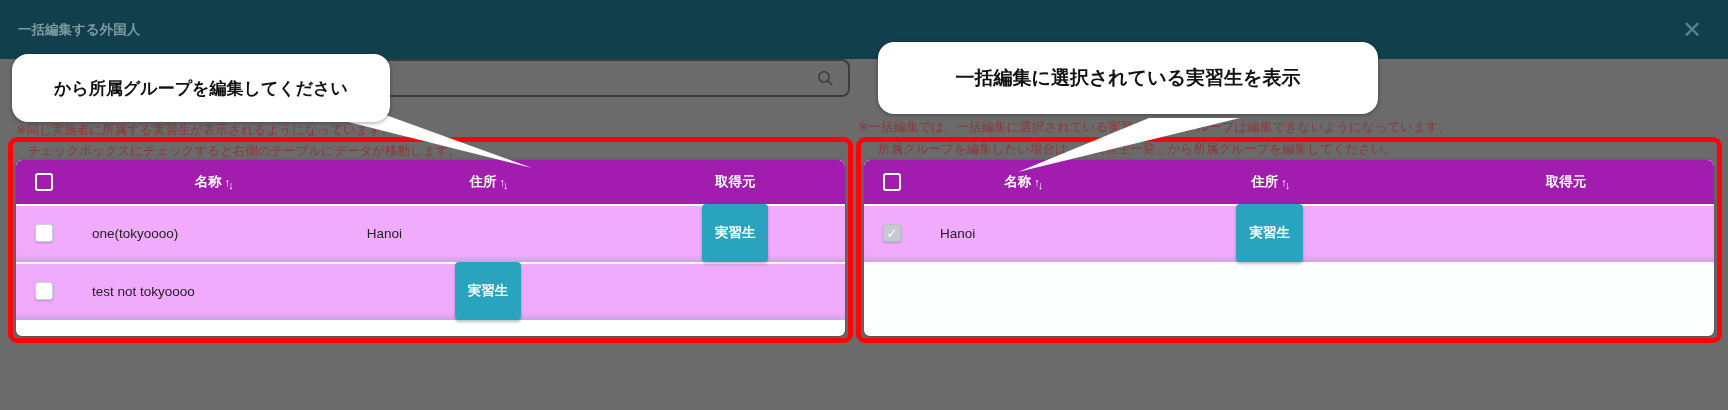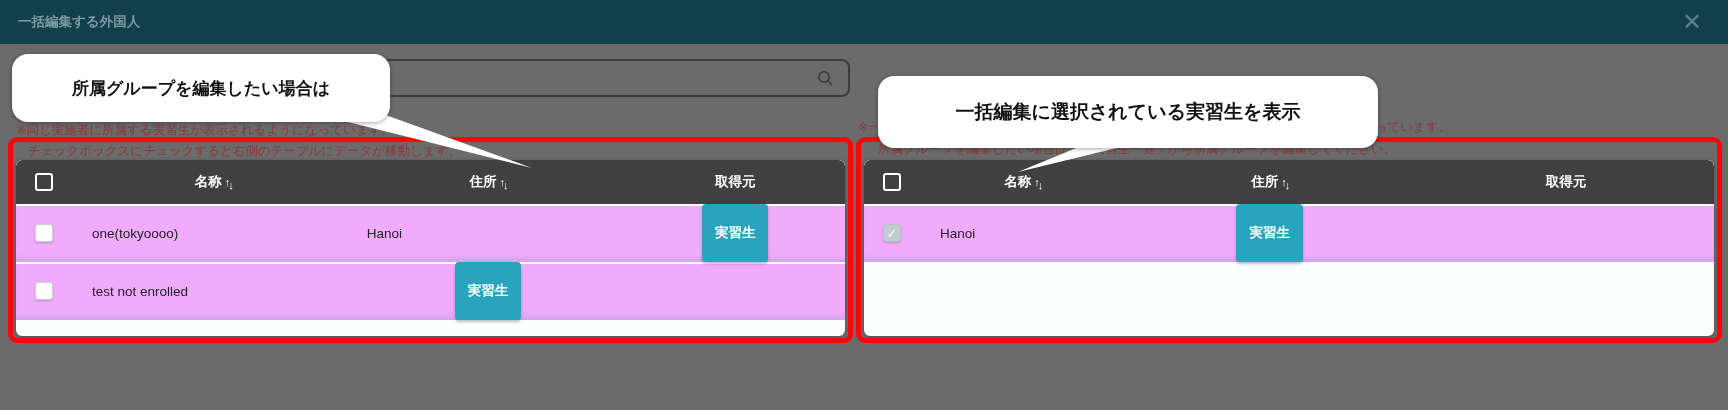--- a/index.html
+++ b/index.html
@@ -1,20 +1,20 @@
 <!DOCTYPE html>
 <html><head>
 <meta charset="utf-8">
 <style>
   * { margin:0; padding:0; box-sizing:border-box; }
   body { font-family:"Liberation Sans","DejaVu Sans",sans-serif; }
   .stage { position:relative; width:1728px; height:410px; background:#6b6b6b; overflow:hidden; }
 
   
-  .titlebar { position:absolute; left:0; top:0; width:1728px; height:44px; background:#123f4c;
+  .titlebar { position:absolute; left:0; top:0; width:1728px; height:59px; background:#123f4c;
     display:flex; align-items:center; justify-content:space-between; padding:0 26px 0 18px; }
   .title { color:#7e9aa2; font-size:13.5px; font-weight:bold; }
   .close { color:#5d7d88; font-size:24px; line-height:1; cursor:pointer; }
 
   
   .search { position:absolute; left:14px; top:59px; width:836px; height:38px;
     border:2px solid #3c3c3c; border-radius:8px; display:flex; align-items:center; padding:0 14px; }
   .search input { flex:1; background:transparent; border:none; outline:none; font-size:14px; color:#222; }
   .search svg { flex:0 0 auto; }
 
@@ -29,21 +29,21 @@
   .redbox { position:absolute; top:137px; height:206px; border:5px solid #fa0509; border-radius:9px;
     z-index:3; pointer-events:none; }
   #box-left  { left:8px;   width:845px; }
   #box-right { left:856px; width:866px; }
 
   
   .tablewrap { position:absolute; top:160px; height:176px; background:#fdfefe; border-radius:6px;
     z-index:1; box-shadow:0 1px 4px rgba(0,0,0,.3); overflow:hidden; }
   #table-left  { left:16px;  width:829px; }
   #table-right { left:864px; width:850px; }
-  .thead { display:grid; height:44px; background:#404040; align-items:center;
+  .thead { display:grid; height:44px; background:#a21caf; align-items:center;
     color:#fff; font-size:13.5px; font-weight:bold; border-radius:6px 6px 0 0; }
   #table-left  .thead, #table-left  .trow { grid-template-columns:60px 2fr 2fr 1.6fr; }
   #table-right .thead, #table-right .trow { grid-template-columns:60px 1fr 1.5fr 1.5fr; }
   .th { text-align:center; }
   .sort { font-size:11px; letter-spacing:-2px; margin-left:3px; }
   .sort .dn { position:relative; top:3px; }
   .trow { display:grid; height:58px; align-items:center; background:#f0abfc;
     box-shadow:inset 0 -6px 6px -4px rgba(110,145,160,.35), inset 0 2px 0 #fff; }
   .td { font-size:13.5px; color:#222; }
   .td.pad { padding-left:16px; }
@@ -56,21 +56,21 @@
   .thead .cb { border:2px solid #fff; background:transparent; }
   .trow .cb { background:#fff; border:1px solid #c6d2d8; box-shadow:0 1px 2px rgba(0,0,0,.2); }
   .trow .cb.checked { background:#c3cbd0; border:1px solid #b7c0c5; color:#fff;
     display:flex; align-items:center; justify-content:center; font-size:13px; font-weight:bold; }
 
   
   .callout { position:absolute; background:#fff; border-radius:16px; z-index:9;
     display:flex; align-items:center; justify-content:center; font-weight:bold; color:#111;
     box-shadow:0 1px 4px rgba(0,0,0,.35); }
   #callout-left  { left:12px;  top:54px; width:378px; height:68px; font-size:17px; }
-  #callout-right { left:878px; top:76px; width:500px; height:72px; font-size:19px; }
+  #callout-right { left:878px; top:42px; width:500px; height:72px; font-size:19px; }
   .tail { position:absolute; background:#fff; z-index:8; }
   #tail-left  { left:300px;  top:110px; width:232px; height:58px; clip-path:polygon(0 0,31% 0,100% 100%); }
   #tail-right { left:1018px; top:118px; width:222px; height:54px; clip-path:polygon(59% 0,100% 0,0 100%); }
 
   
   .footer { position:absolute; left:0; top:344px; width:1728px; height:66px; }
 </style>
 </head>
 <body>
 
@@ -108,21 +108,21 @@
     <div class="trow">
       <span class="cb"></span>
       <span class="td pad">one(tokyoooo)</span>
       <span class="td pad">Hanoi</span>
       <span class="td src">
           <button class="badge">実習生</button>
         </span>
     </div>
     <div class="trow">
       <span class="cb"></span>
-      <span class="td pad">test not enrolled</span>
+      <span class="td pad">test not tokyoooo</span>
       <span class="td src">
           <button class="badge">実習生</button>
         </span>
     </div>
   </div>
 
   <div class="tablewrap" id="table-right">
     <div class="thead">
       <span class="cb"></span>
       <span class="th">
@@ -142,21 +142,21 @@
           <button class="badge">実習生</button>
         </span>
     </div>
   </div>
 
   <div class="redbox" id="box-left"></div>
   <div class="redbox" id="box-right"></div>
 
   <div class="tail" id="tail-left"></div>
   <div class="tail" id="tail-right"></div>
-  <div class="callout" id="callout-left">所属グループを編集したい場合は</div>
+  <div class="callout" id="callout-left">から所属グループを編集してください</div>
   <div class="callout" id="callout-right">一括編集に選択されている実習生を表示</div>
 
   <div class="footer">
     
     
     
     
   </div>
 
 </div>

